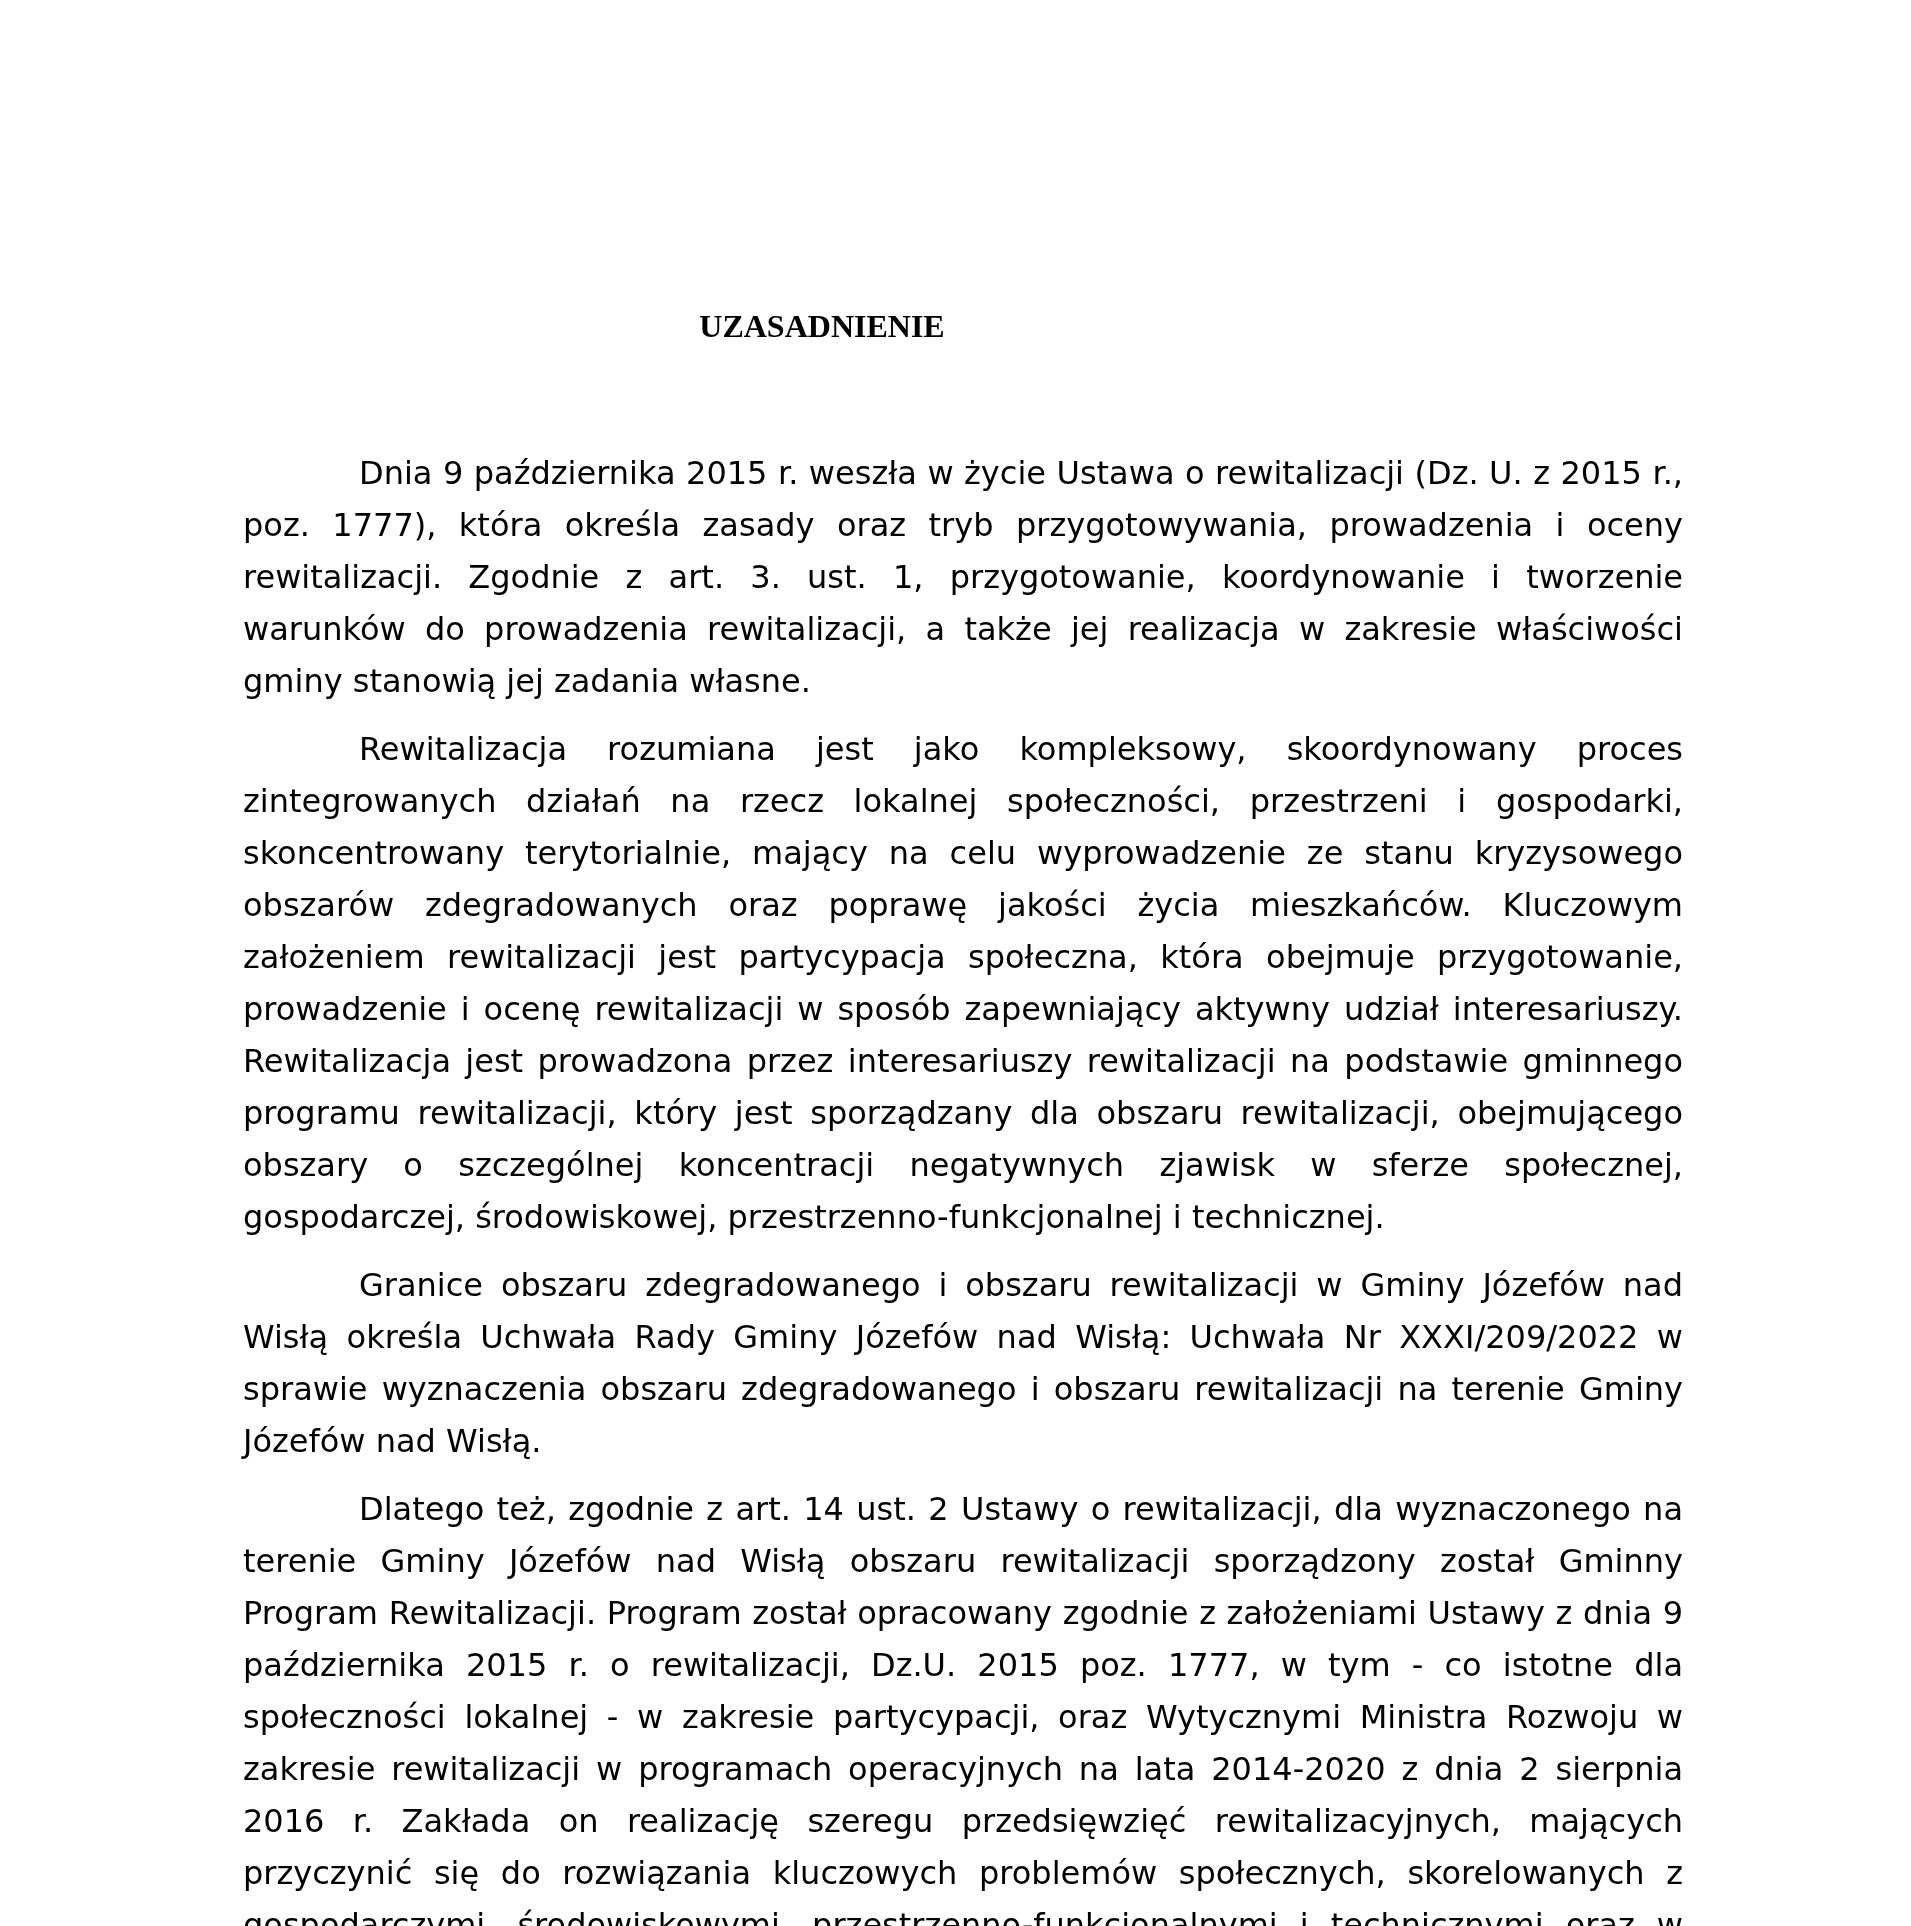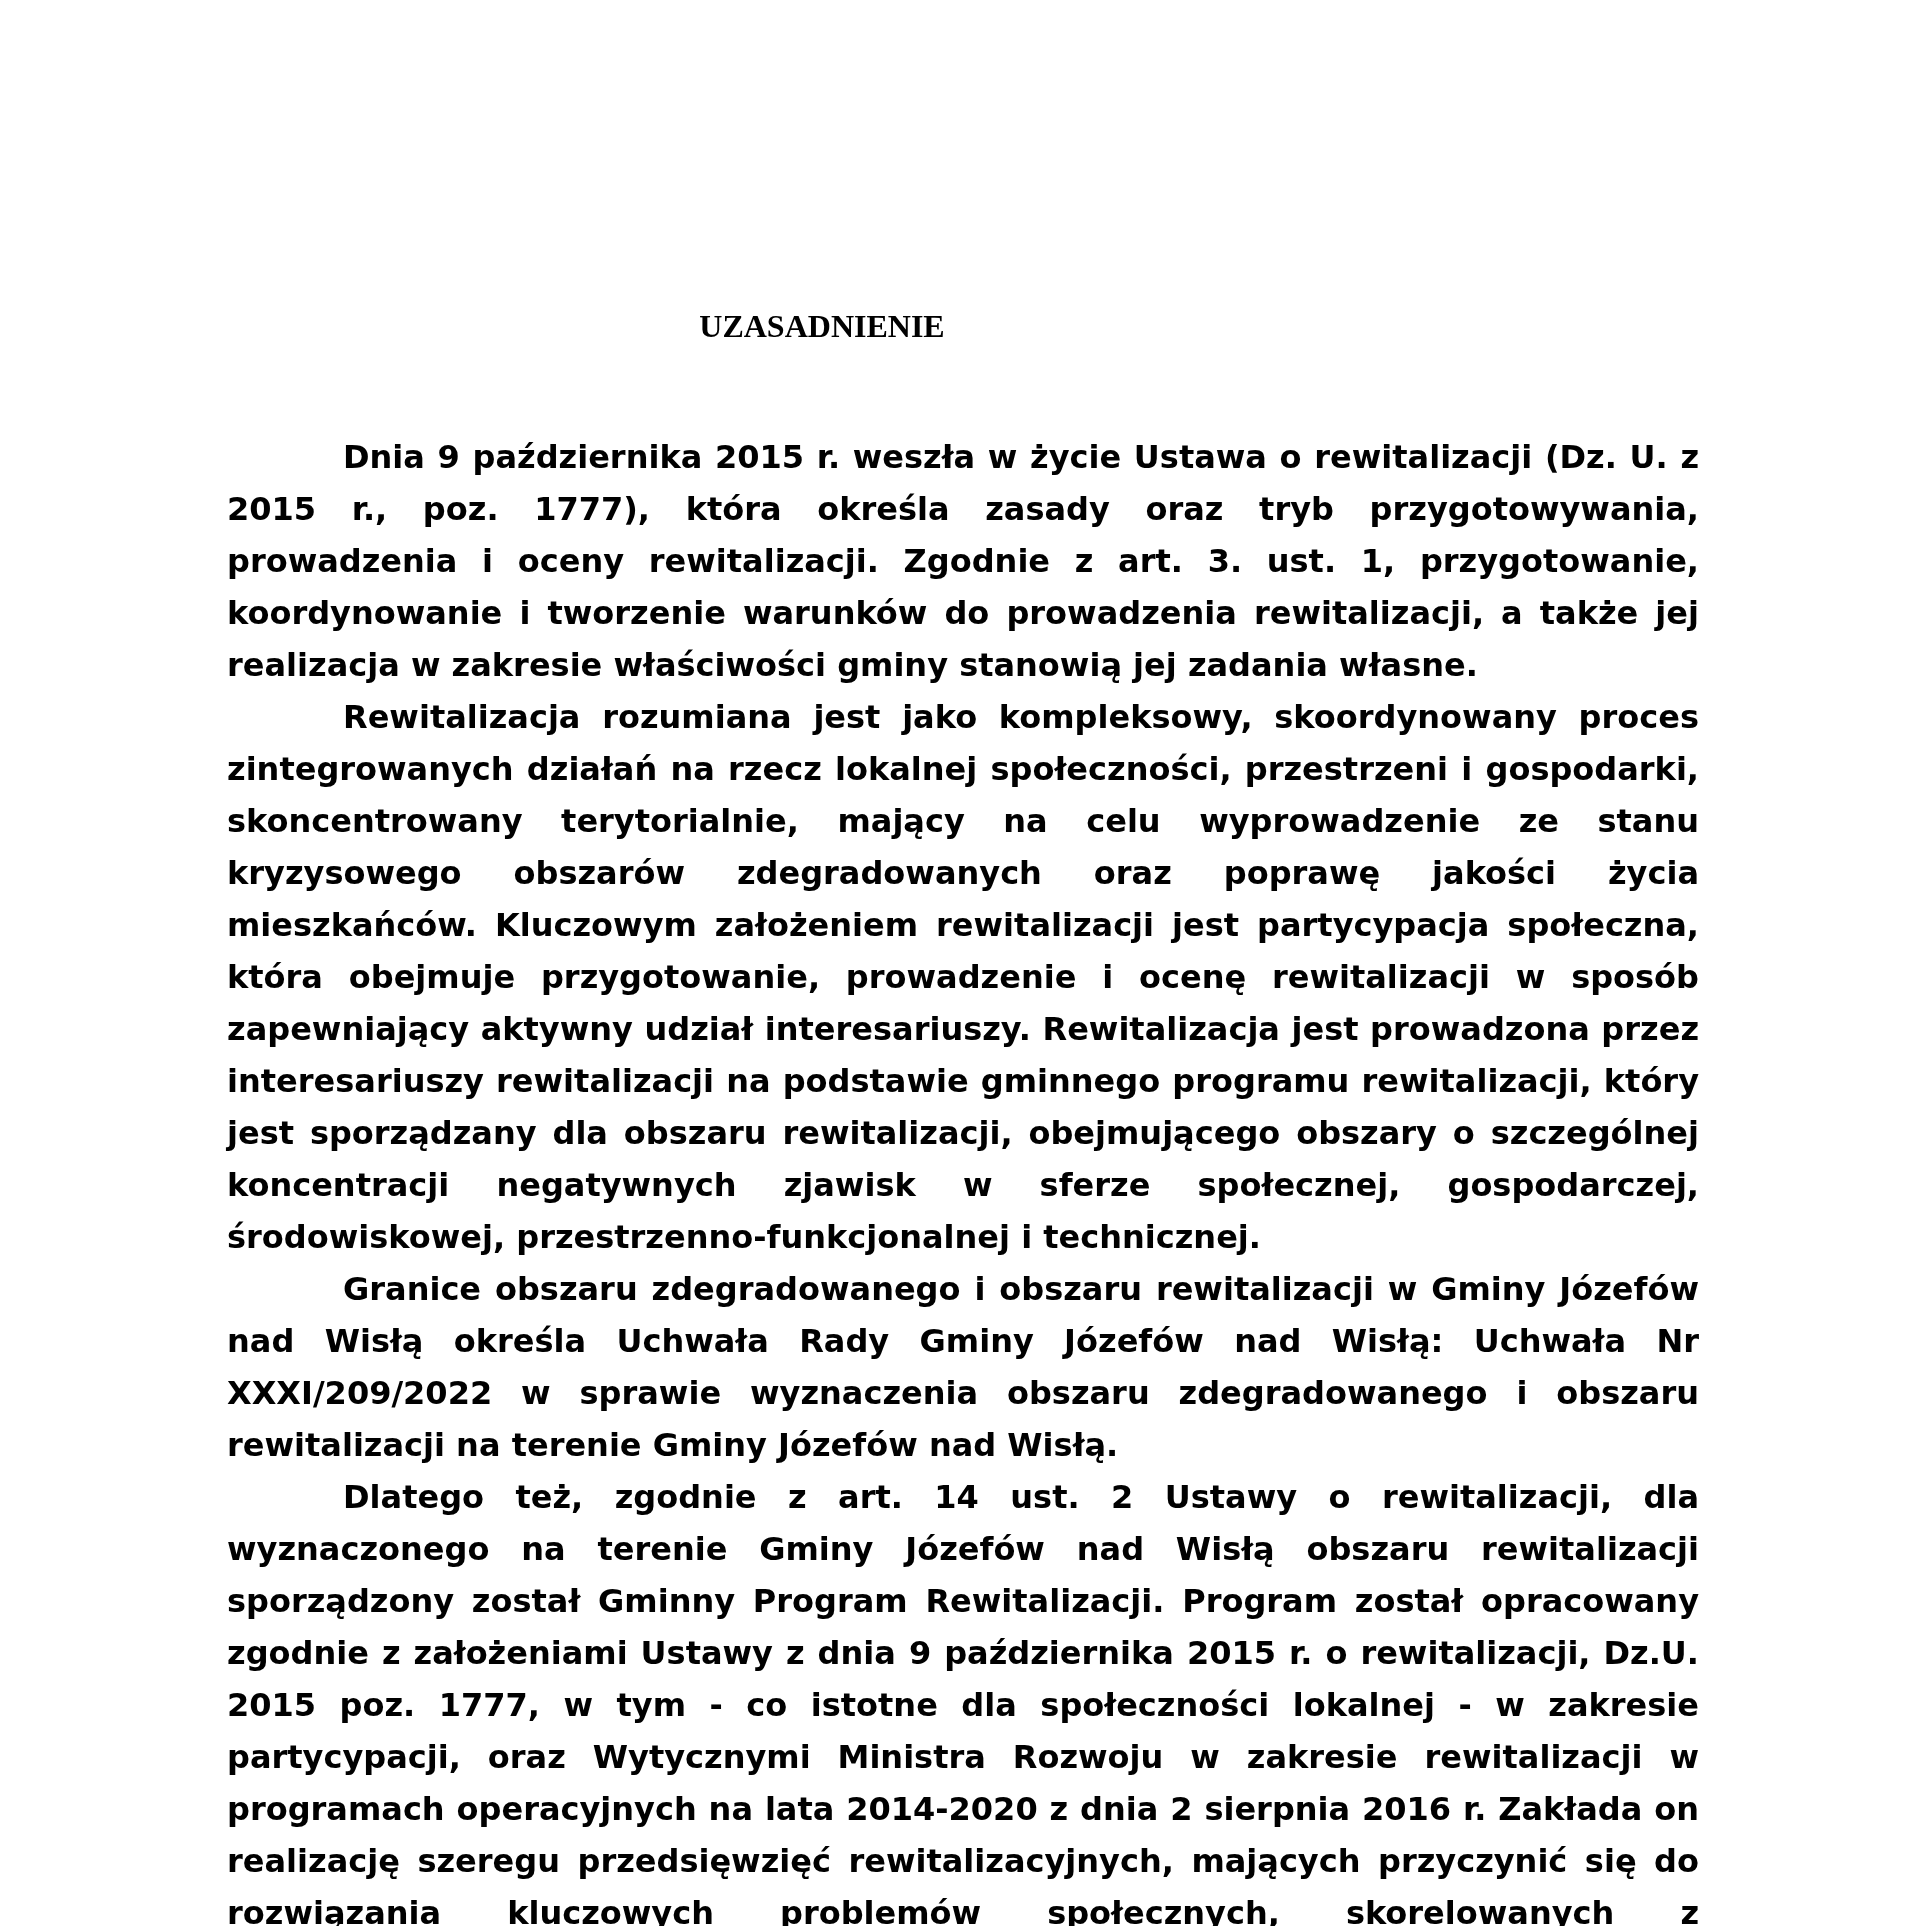--- a/index.html
+++ b/index.html
@@ -10,21 +10,21 @@
   .page { position: absolute; left: 0; top: 0; width: 1911px; height: 2703px; }
   .title {
     position: absolute; left: 0; width: 1644px; top: 308px; text-align: center;
     font-family: "Liberation Serif", serif; font-weight: bold; font-size: 32px;
   }
   .body {
     position: absolute; left: 227px; width: 1472px; top: 431px;
     font-family: "DejaVu Sans", sans-serif; font-size: 32px; line-height: 52px;
     text-align: justify;
   }
-  .body p { margin: 0; text-indent: 116px; font-weight: bold; }
+  .body p { margin: 16px; text-indent: 116px; }
 </style>
 </head>
 <body>
 
 <div class="page">
   <div class="title">UZASADNIENIE</div>
 
   <div class="body">
     <p>Dnia 9 października 2015 r. weszła w życie Ustawa o rewitalizacji (Dz. U. z 2015 r., poz. 1777), która określa zasady oraz tryb przygotowywania, prowadzenia i oceny rewitalizacji. Zgodnie z art. 3. ust. 1, przygotowanie, koordynowanie i tworzenie warunków do prowadzenia rewitalizacji, a także jej realizacja w zakresie właściwości gminy stanowią jej zadania własne.</p>
     <p>Rewitalizacja rozumiana jest jako kompleksowy, skoordynowany proces zintegrowanych działań na rzecz lokalnej społeczności, przestrzeni i gospodarki, skoncentrowany terytorialnie, mający na celu wyprowadzenie ze stanu kryzysowego obszarów zdegradowanych oraz poprawę jakości życia mieszkańców. Kluczowym założeniem rewitalizacji jest partycypacja społeczna, która obejmuje przygotowanie, prowadzenie i ocenę rewitalizacji w sposób zapewniający aktywny udział interesariuszy. Rewitalizacja jest prowadzona przez interesariuszy rewitalizacji na podstawie gminnego programu rewitalizacji, który jest sporządzany dla obszaru rewitalizacji, obejmującego obszary o szczególnej koncentracji negatywnych zjawisk w sferze społecznej, gospodarczej, środowiskowej, przestrzenno-funkcjonalnej i technicznej.</p>

